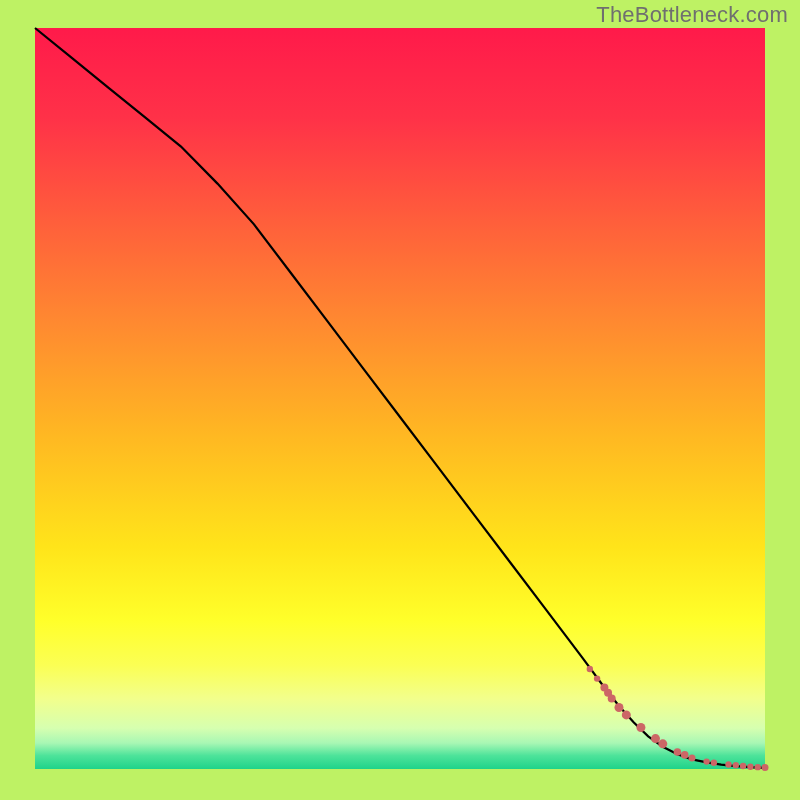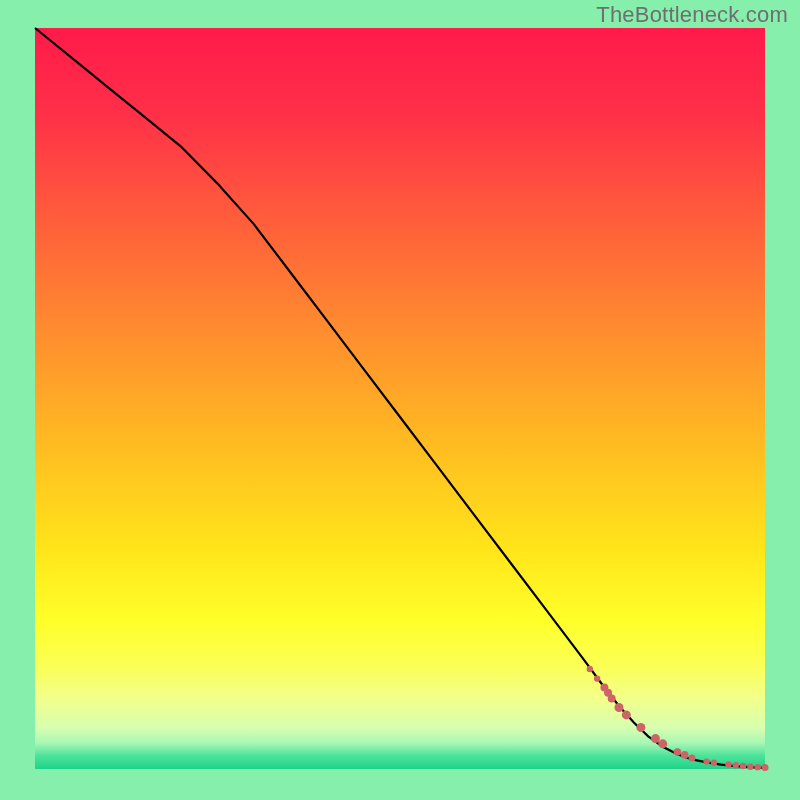--- a/index.html
+++ b/index.html
@@ -8,21 +8,21 @@
     width: 800px;
     height: 800px;
     background: #000;
     overflow: hidden;
     font-family: Arial, Helvetica, sans-serif;
   }
   .stage {
     position: relative;
     width: 800px;
     height: 800px;
-    background: #86efac;
+    background: #bef264;
   }
   .attribution {
     position: absolute;
     top: 2px;
     right: 12px;
     color: #6f6f6f;
     font-size: 22px;
     font-weight: 500;
     letter-spacing: 0.2px;
   }

